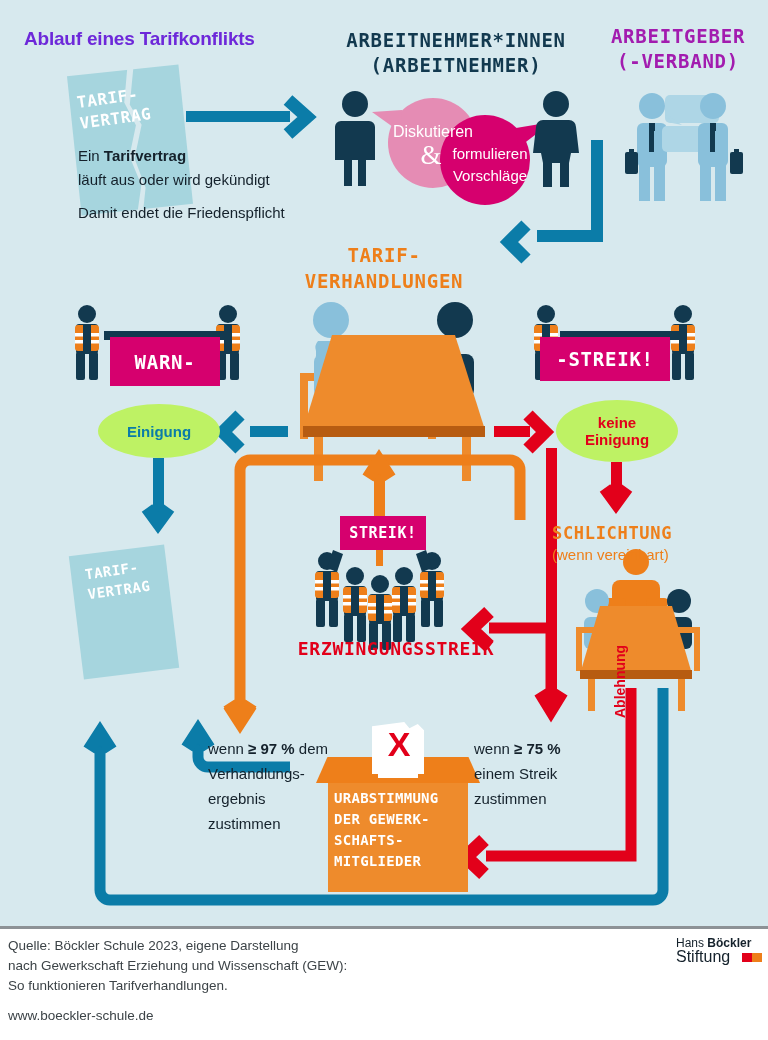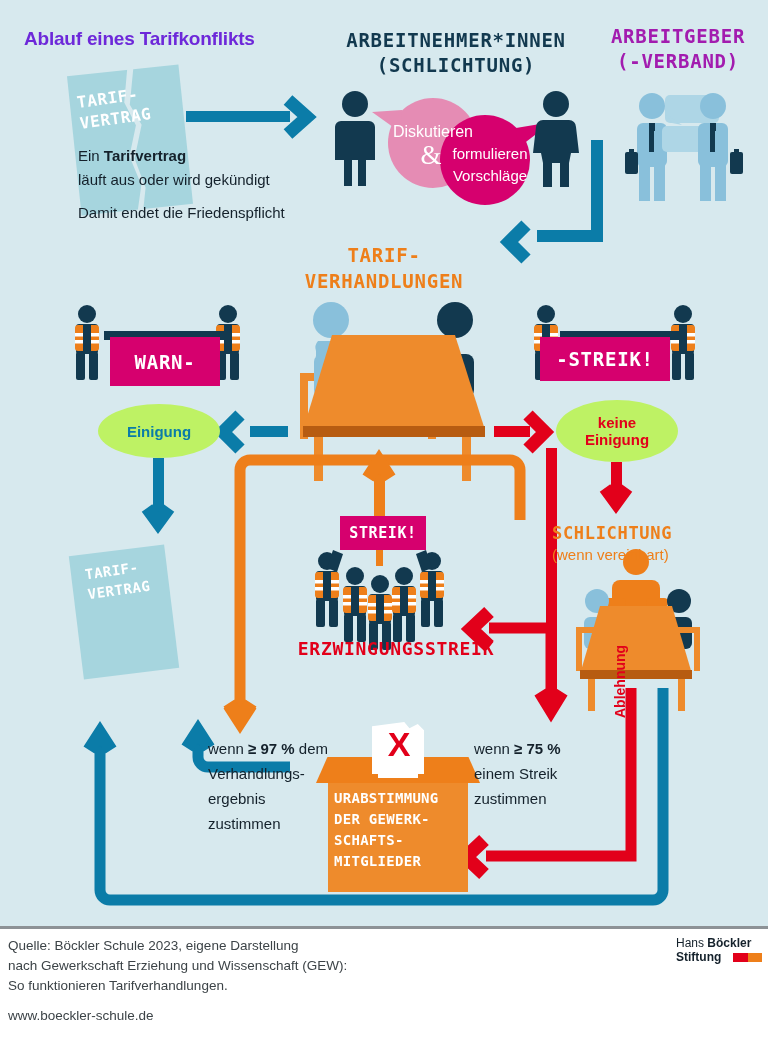--- a/index.html
+++ b/index.html
@@ -176,21 +176,21 @@
   }
 
   
   #source {
     left:8px; top:936px; width:520px;
     font-size:13.5px; line-height:20px; color:#3c4347;
   }
   #url { left:8px; top:1008px; font-size:13.5px; color:#3c4347; }
   #logo { left:676px; top:936px; width:86px; }
   #logo .l1 { font-size:12px; line-height:14px; color:#14212b; }
-  #logo .l2 { font-size:12px; line-height:14px; color:#14212b; font-weight:700;
+  #logo .l2 { font-size:16px; line-height:14px; color:#14212b; font-weight:400;
               display:flex; align-items:center; gap:12px; }
   #logo b { font-weight:700; }
   .logo-bar { display:inline-flex; width:34px; height:9px; }
   .logo-bar i { display:block; width:50%; height:100%; }
 
   svg.layer { position:absolute; left:0; top:0; width:768px; height:1040px; pointer-events:none; }
 </style>
 </head>
 <body>
 
@@ -393,21 +393,21 @@
 
     <g>
       <polyline points="229,703 240,720 251,703" fill="none" stroke="#ee7f1a" stroke-width="13"></polyline>
     </g>
   </svg>
 
   <div id="title" class="abs">Ablauf eines Tarifkonflikts</div>
 
   <div id="hdr-an" class="abs mono">
     <div>ARBEITNEHMER*INNEN</div>
-    <div>(SCHLICHTUNG)</div>
+    <div>(ARBEITNEHMER)</div>
   </div>
 
   <div id="hdr-ag" class="abs mono">
     <div>ARBEITGEBER</div>
     <div>(-VERBAND)</div>
   </div>
 
   <div id="contract-old" class="abs">
     <div class="tear"></div>
   </div>

